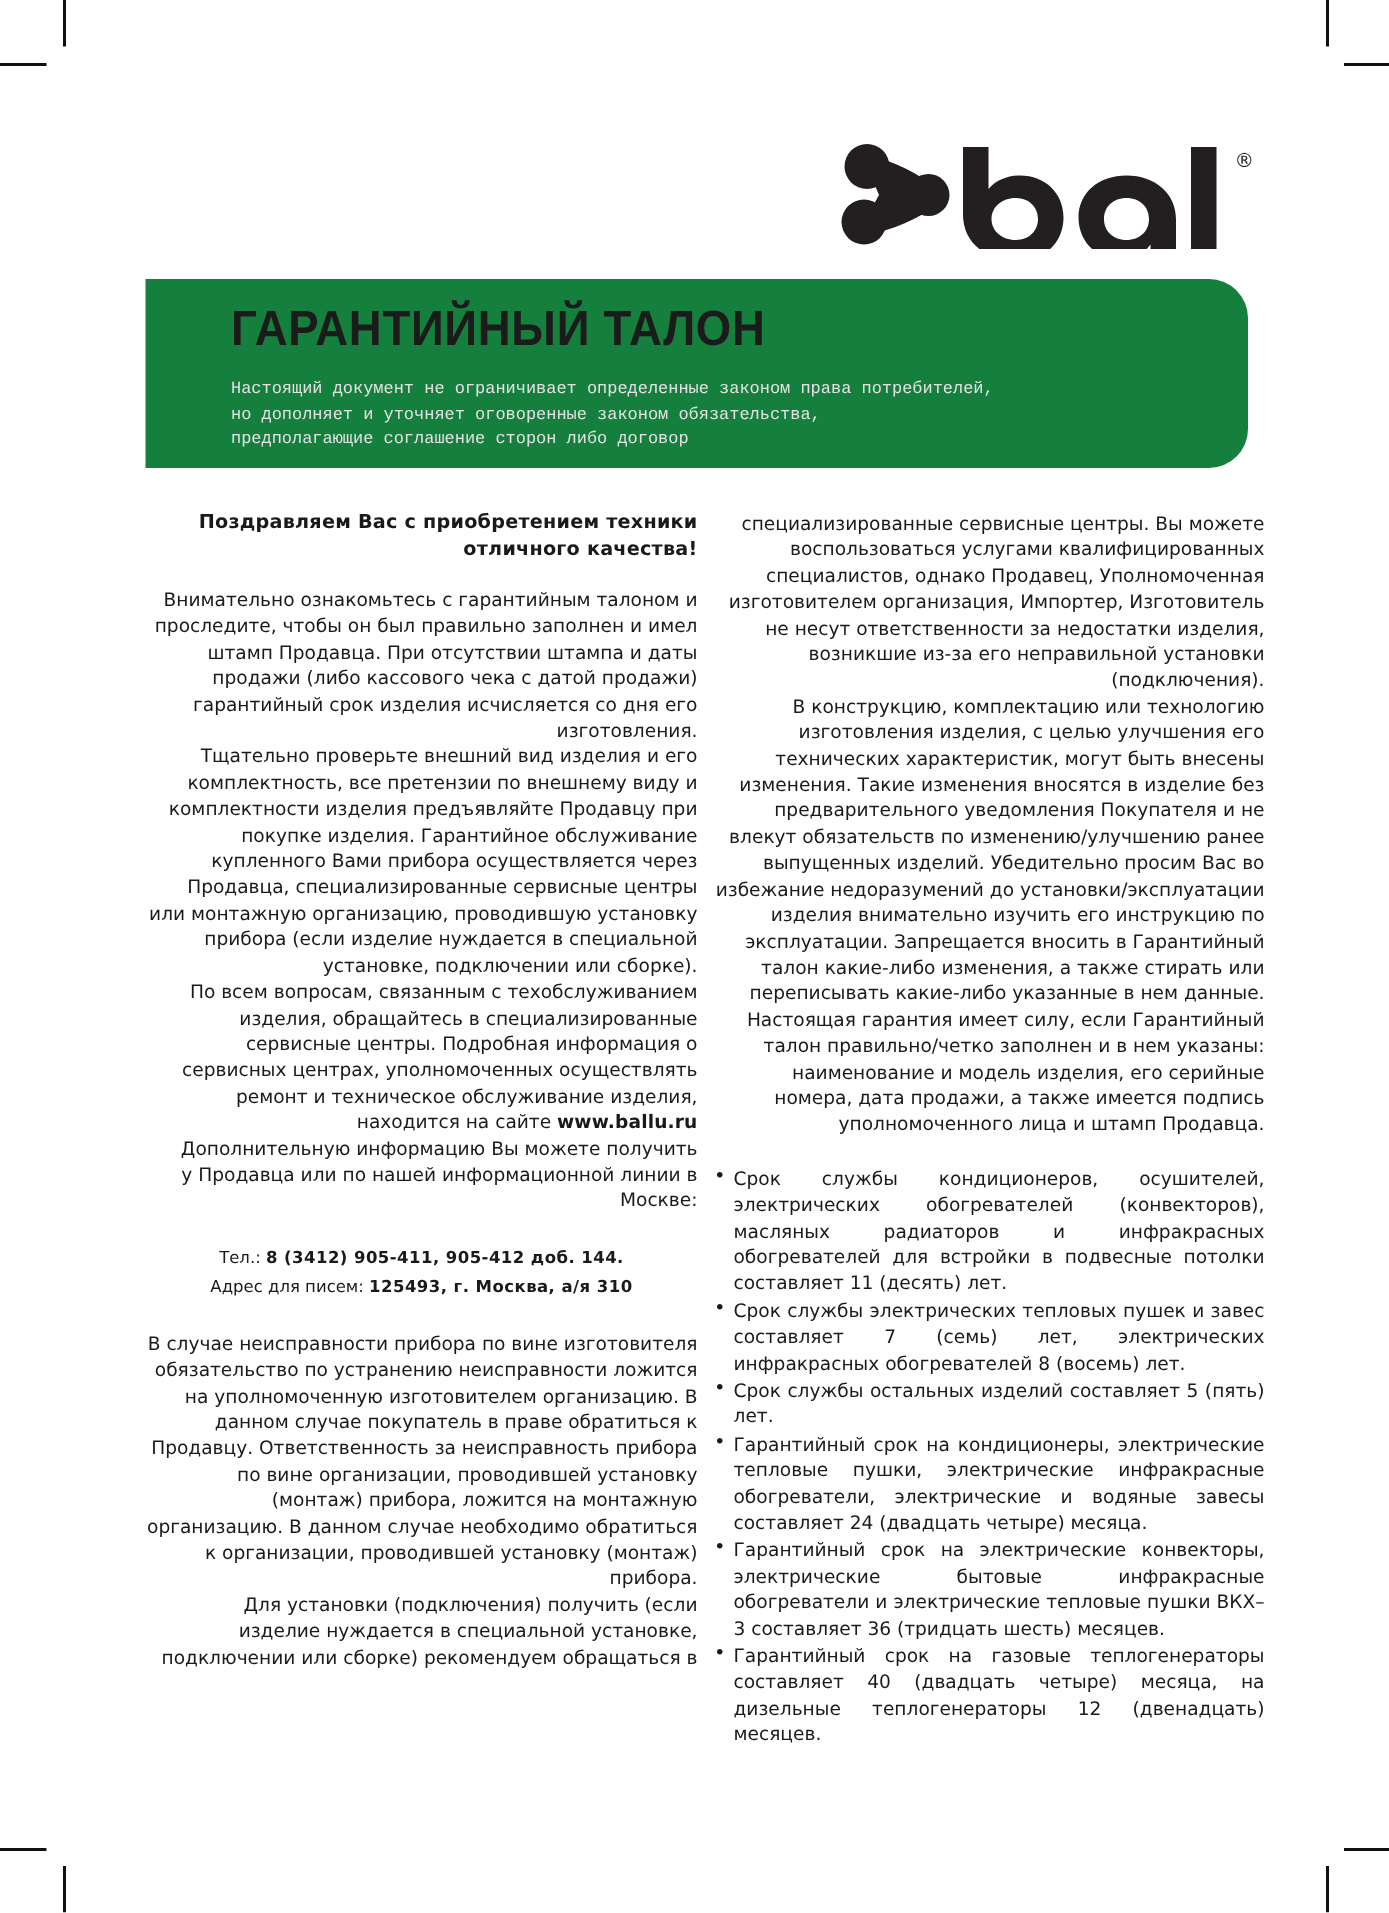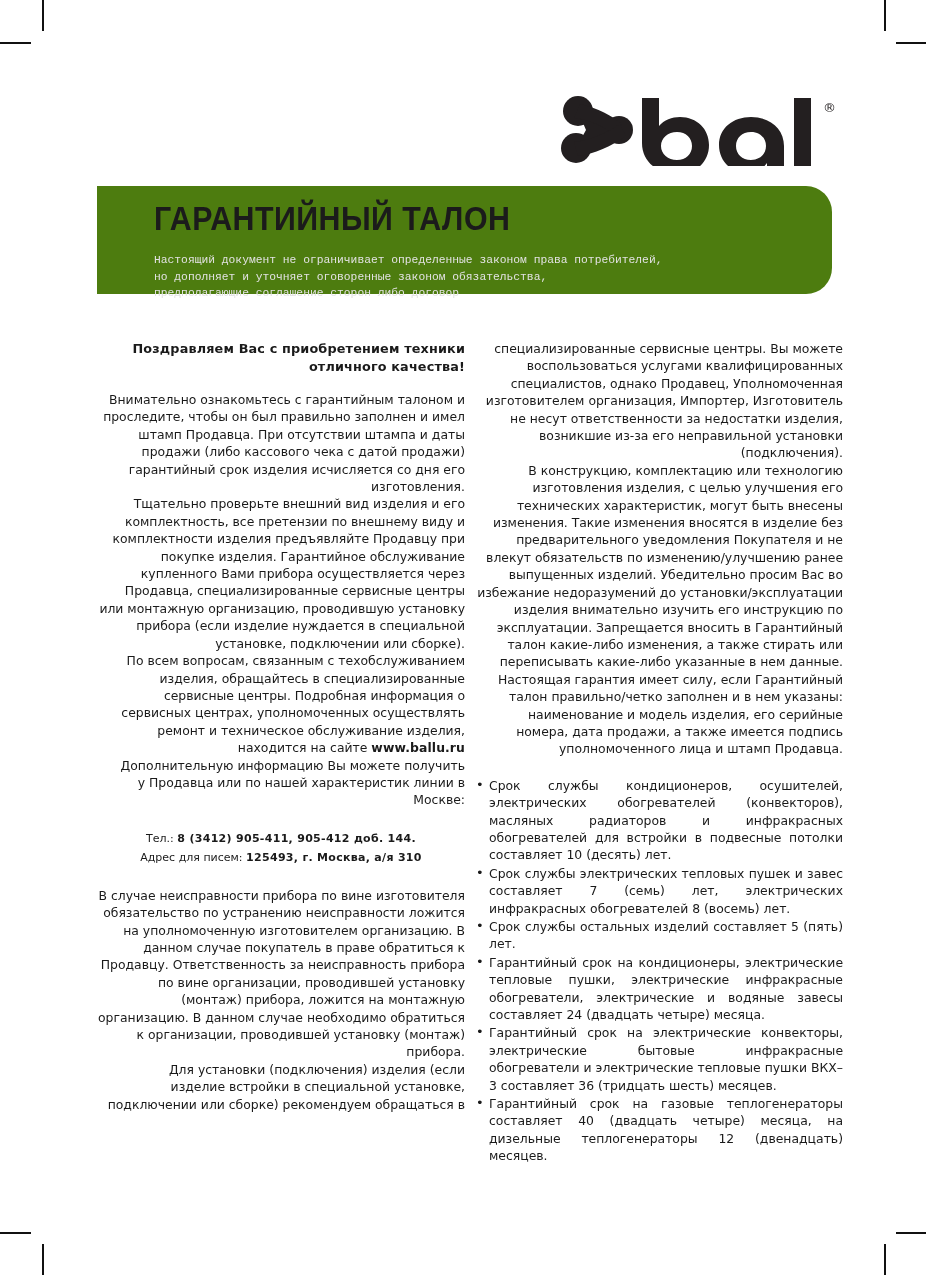--- a/index.html
+++ b/index.html
@@ -34,22 +34,22 @@
   }
   .logo svg{display:block;}
   .logo-reg{
     position:absolute;right:-2px;top:6px;
     font-size:13px;color:#231f20;font-family:"DejaVu Sans",sans-serif;
   }
 
   
   .banner{
     position:absolute;left:97px;top:186px;
-    width:735px;height:108px;
-    background:#4d7c0f;
+    width:735px;height:126px;
+    background:#15803d;
     border-radius:0 26px 26px 0;
   }
   .banner-title{
     position:absolute;left:57px;top:14px;
     font-family:"Liberation Sans","DejaVu Sans",sans-serif;
     font-weight:bold;
     font-size:33px;
     letter-spacing:.5px;
     color:#1b1b1b;
     transform:scaleX(.92);
@@ -172,40 +172,40 @@
   <div class="col col-left">
 
     <p class="lead">Поздравляем Вас с приобретением техники отличного качества!</p>
 
     <p>Внимательно ознакомьтесь с гарантийным талоном и проследите, чтобы он был правильно заполнен и имел штамп Продавца. При отсутствии штампа и даты продажи (либо кассового чека с датой продажи) гарантийный срок изделия исчисляется со дня его изготовления.</p>
 
     <p class="indent">Тщательно проверьте внешний вид изделия и его комплектность, все претензии по внешнему виду и комплектности изделия предъявляйте Продавцу при покупке изделия. Гарантийное обслуживание купленного Вами прибора осуществляется через Продавца, специализированные сервисные центры или монтажную организацию, проводившую установку прибора (если изделие нуждается в специальной установке, подключении или сборке).</p>
 
     <p class="indent"><span>По всем вопросам, связанным с техобслуживанием изделия, обращайтесь в специализированные сервисные центры. Подробная информация о сервисных центрах, уполномоченных осуществлять ремонт и техническое обслуживание изделия, находится на сайте </span><b class="site">www.ballu.ru</b></p>
 
-    <p class="indent">Дополнительную информацию Вы можете получить у Продавца или по нашей характеристик линии в Москве:</p>
+    <p class="indent">Дополнительную информацию Вы можете получить у Продавца или по нашей информационной линии в Москве:</p>
 
     <div class="contact">
       <div><span>Тел.: </span><b>8 (3412) 905-411, 905-412  доб. 144.</b></div>
       <div><span>Адрес для писем: </span><b>125493, г. Москва, а/я 310</b></div>
     </div>
 
     <p>В случае неисправности прибора по вине изготовителя обязательство по устранению неисправности ложится на уполномоченную изготовителем организацию. В данном случае покупатель в праве обратиться к Продавцу. Ответственность за неисправность прибора по вине организации, проводившей установку (монтаж) прибора, ложится на монтажную организацию. В данном случае необходимо обратиться к организации, проводившей установку (монтаж) прибора.</p>
 
-    <p class="indent">Для установки (подключения) изделия (если изделие встройки в специальной установке, подключении или сборке) рекомендуем обращаться в</p>
+    <p class="indent">Для установки (подключения) получить (если изделие нуждается в специальной установке, подключении или сборке) рекомендуем обращаться в</p>
   </div>
 
   <div class="col col-right">
 
     <p>специализированные сервисные центры. Вы можете воспользоваться услугами квалифицированных специалистов, однако Продавец, Уполномоченная изготовителем организация, Импортер, Изготовитель не несут ответственности за недостатки изделия, возникшие из-за его неправильной установки (подключения).</p>
 
     <p class="indent">В конструкцию, комплектацию или технологию изготовления изделия, с целью улучшения его технических характеристик, могут быть внесены изменения. Такие изменения вносятся в изделие без предварительного уведомления Покупателя и не влекут обязательств по изменению/улучшению ранее выпущенных изделий. Убедительно просим Вас во избежание недоразумений до установки/эксплуатации изделия внимательно изучить его инструкцию по эксплуатации. Запрещается вносить в Гарантийный талон какие-либо изменения, а также стирать или переписывать какие-либо указанные в нем данные. Настоящая гарантия имеет силу, если Гарантийный талон правильно/четко заполнен и в нем указаны: наименование и модель изделия, его серийные номера, дата продажи, а также имеется подпись уполномоченного лица и штамп Продавца.</p>
 
     <ul class="bullets">
-      <li>Срок службы кондиционеров, осушителей, электрических обогревателей (конвекторов), масляных радиаторов и инфракрасных обогревателей для встройки в подвесные потолки составляет 10 (десять) лет.</li>
+      <li>Срок службы кондиционеров, осушителей, электрических обогревателей (конвекторов), масляных радиаторов и инфракрасных обогревателей для встройки в подвесные потолки составляет 11 (десять) лет.</li>
       <li>Срок службы электрических тепловых пушек и завес составляет 7 (семь) лет, электрических инфракрасных обогревателей 8 (восемь) лет.</li>
       <li>Срок службы остальных изделий составляет 5 (пять) лет.</li>
       <li>Гарантийный срок на кондиционеры, электрические тепловые пушки, электрические инфракрасные обогреватели, электрические и водяные завесы составляет 24 (двадцать четыре) месяца.</li>
       <li>Гарантийный срок на электрические конвекторы, электрические бытовые инфракрасные обогреватели и электрические тепловые пушки ВКХ–3 составляет 36 (тридцать шесть) месяцев.</li>
       <li>Гарантийный срок на газовые теплогенераторы составляет 40 (двадцать четыре) месяца, на дизельные теплогенераторы 12 (двенадцать) месяцев.</li>
     </ul>
   </div>
 
 </div>
 

